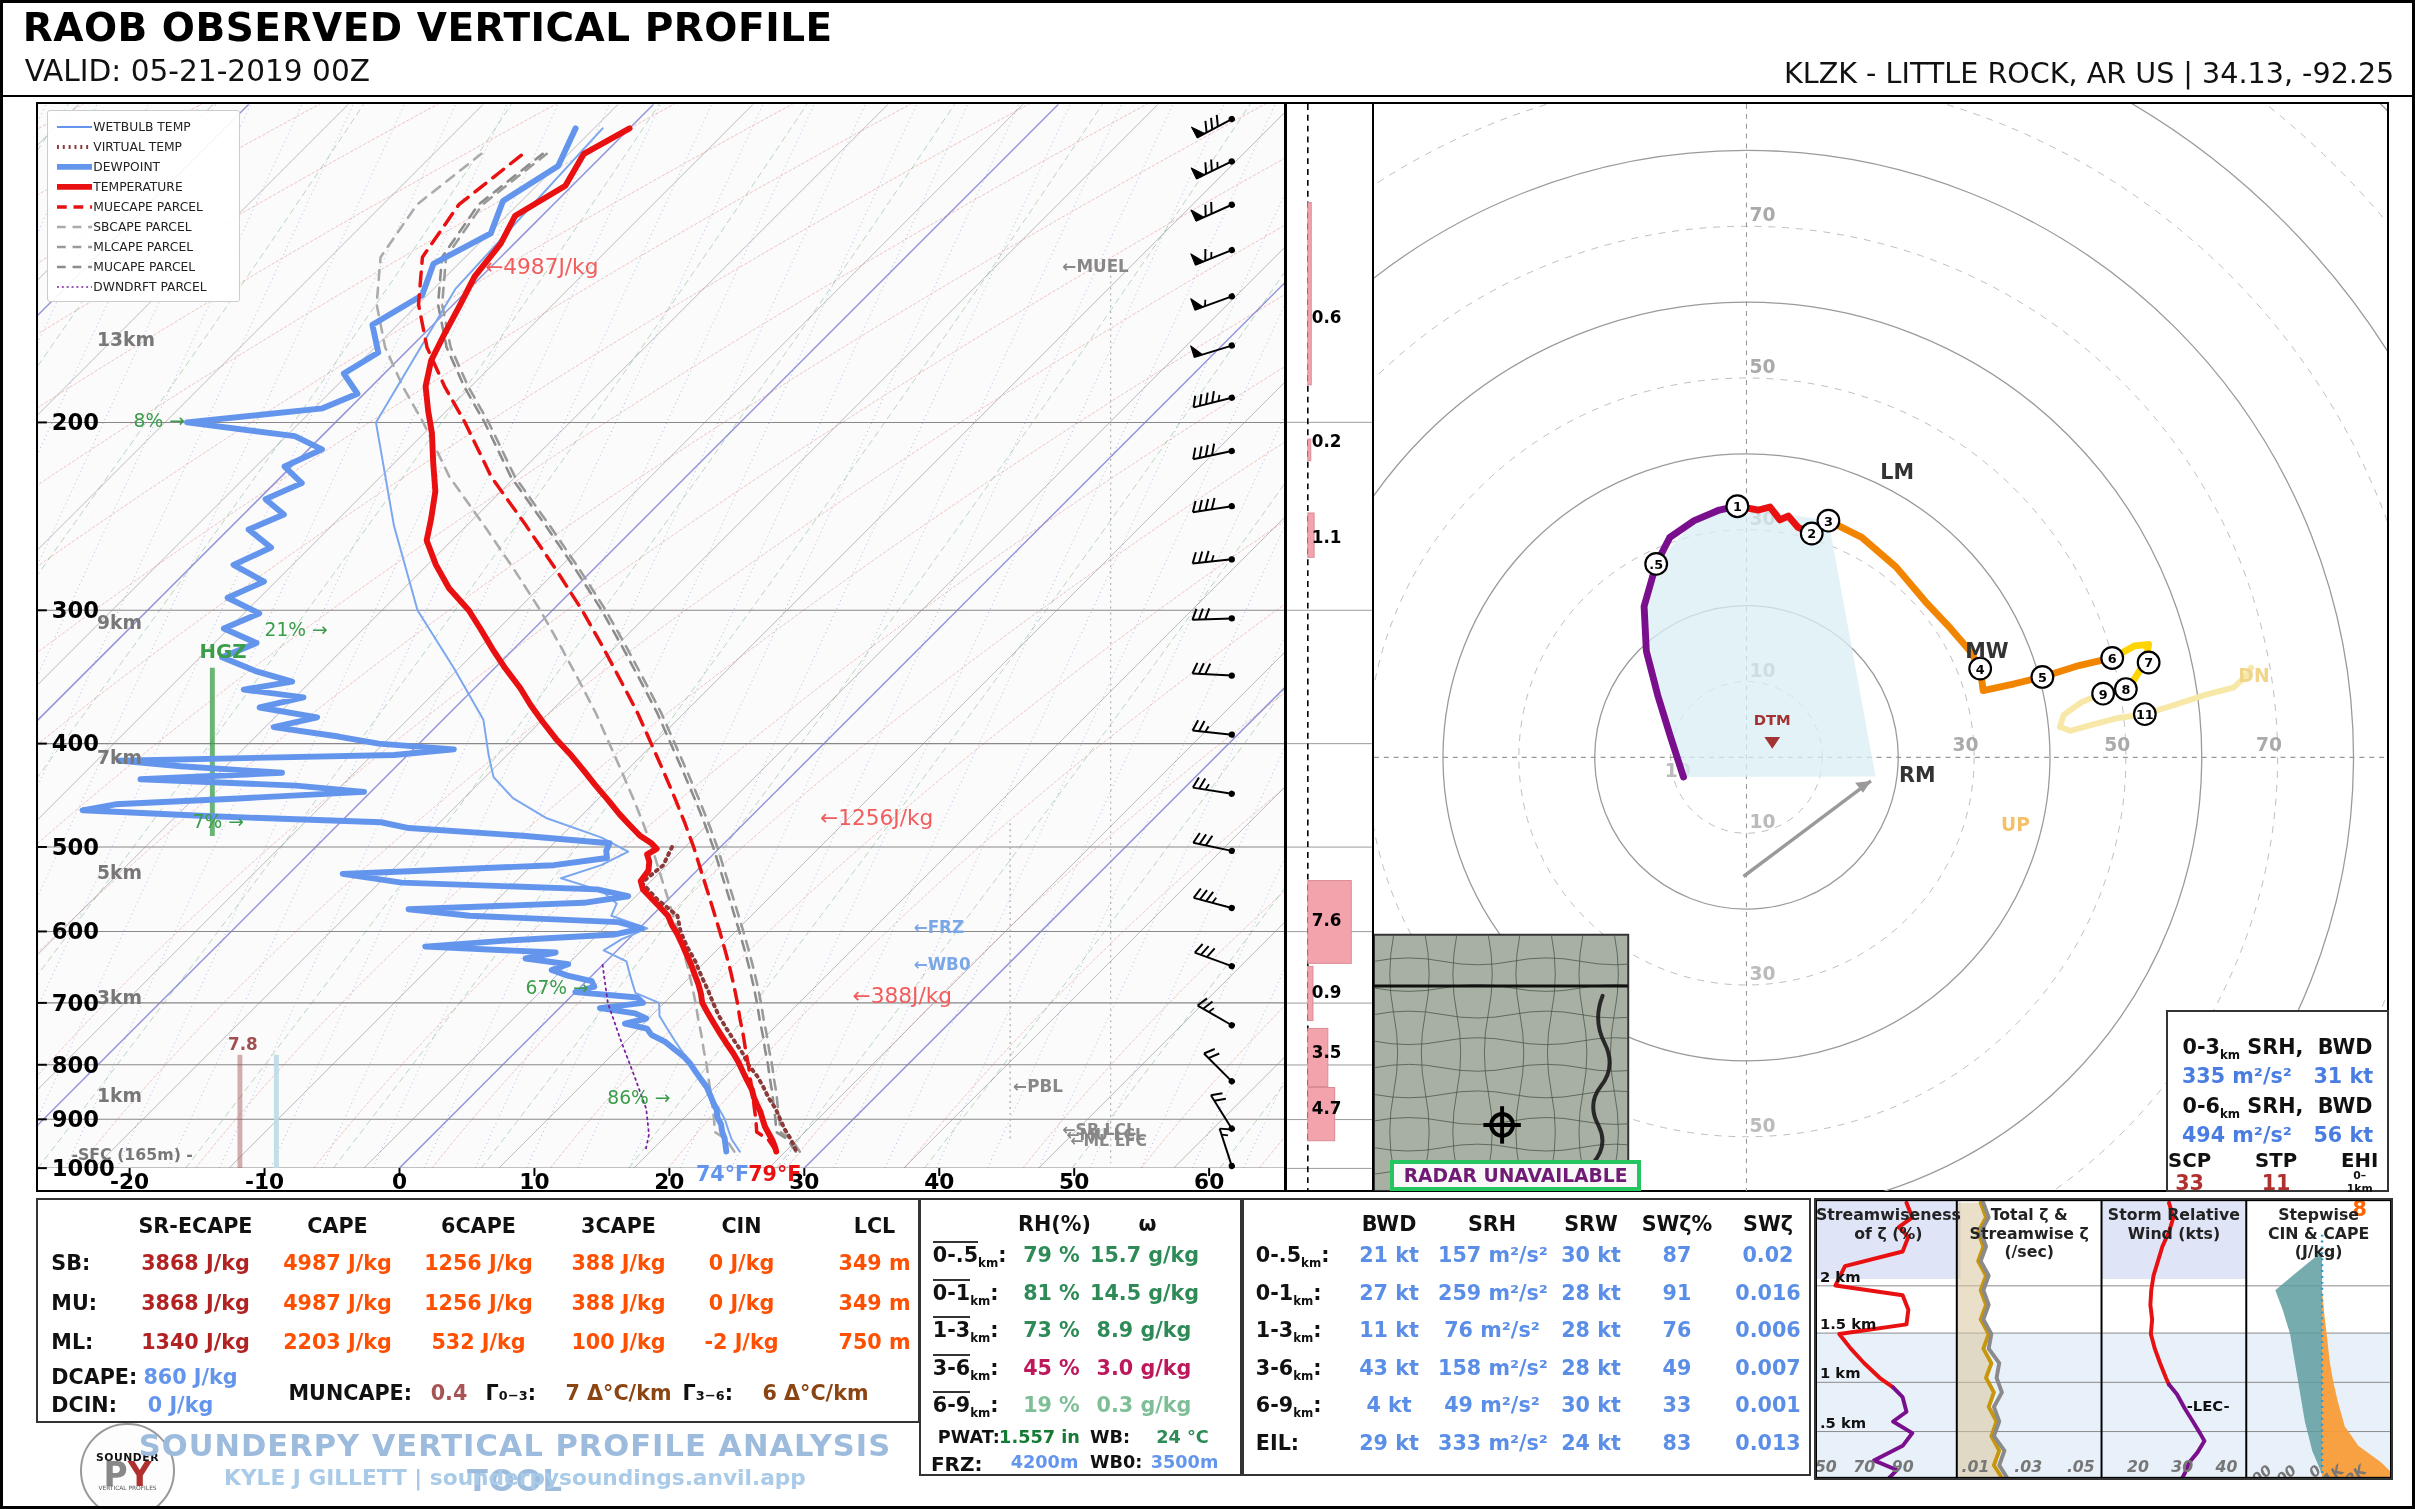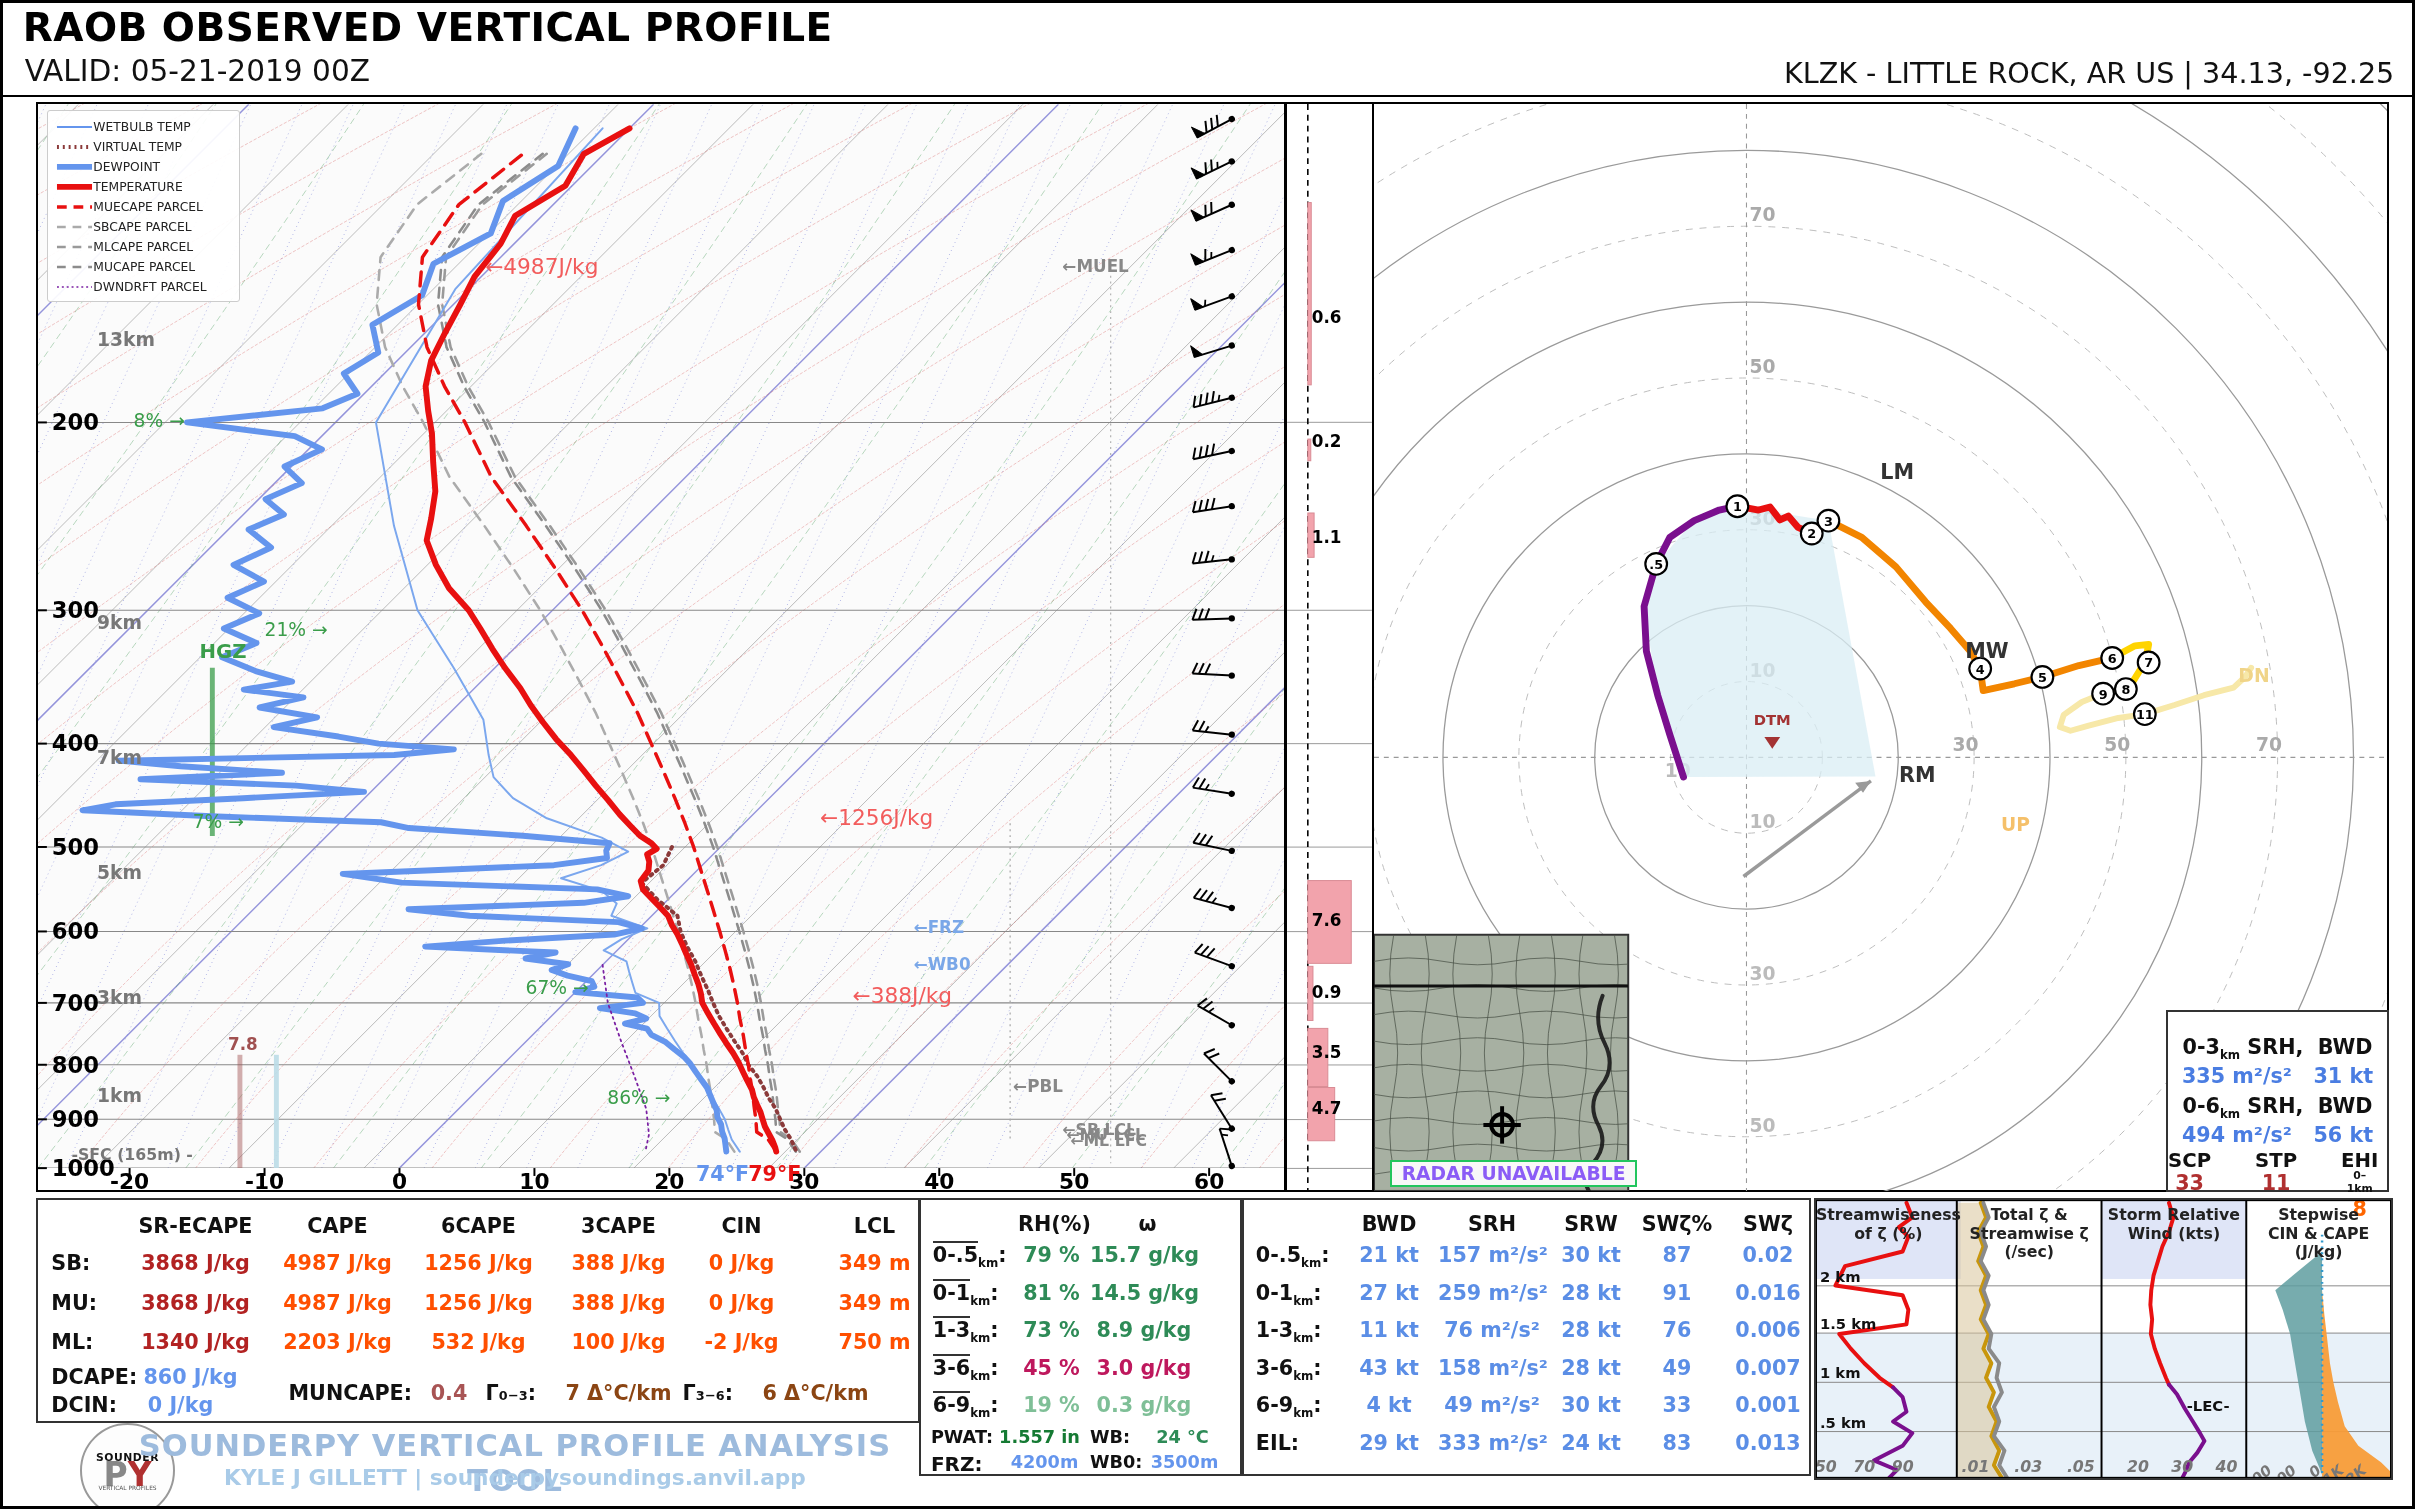--- a/index.html
+++ b/index.html
@@ -29,22 +29,22 @@
             text-align:center;padding-top:23px;}
   .statsbox .r1{font-size:20.7px;font-weight:bold;color:#111;}
   .statsbox .r2{font-size:20.7px;font-weight:bold;color:#4a7de2;margin:2px 0 5.9px 0;}
   .statsbox sub{font-size:11.8px;}
   .statsrow{display:flex;justify-content:space-around;margin-top:3.9px;gap:44px;}
   .statsrow .cell{width:25%;}
   .statsrow .h{font-size:19.7px;font-weight:bold;color:#111;line-height:15.8px;}
   .statsrow .sub{font-size:10.8px;font-weight:bold;color:#111;}
   .statsrow .v{font-size:20.7px;font-weight:bold;margin-top:2px;}
   .c-scp{color:#b03030;} .c-ehi{color:#ff6600;}
-  .radar-label{left:15.8px;top:1056px;background:#f8f8f8;border:2px solid #22c55e;padding:1px 9.9px;
-               font-size:18.7px;font-weight:bold;color:#8b5cf6;}
+  .radar-label{left:15.8px;top:1056px;background:#f8f8f8;border:4px solid #22c55e;padding:1px 9.9px;
+               font-size:18.7px;font-weight:bold;color:#701a75;}
   
   .box{border:2px solid #333;box-sizing:border-box;background:#fff;}
   #thermo-box{left:32.5px;top:1195px;width:884px;height:225px;}
   #rh-box{left:916px;top:1195px;width:323px;height:278px;}
   #kin-box{left:1239px;top:1195px;width:569px;height:278px;}
   #panels-box{left:1811px;top:1195px;width:575px;height:278px;border:2px solid #333;box-sizing:content-box;}
   .tc{position:absolute;text-align:center;font-weight:bold;white-space:nowrap;}
   .hdr{font-size:20.7px;color:#111;}
   .lbl{font-size:20.7px;color:#111;text-align:left;}
   .val{font-size:20.7px;}
@@ -701,21 +701,21 @@
       <div class="abs tc val g1" style="left:169px;top:81px;width:108px;">14.5 g/kg</div>
       <div class="abs tc lbl" style="left:11.8px;top:118px;width:89px;"><span class="ovl">1-3</span><sub class="km">km</sub>:</div>
       <div class="abs tc val g1" style="left:81px;top:118px;width:99px;">73 %</div>
       <div class="abs tc val g1" style="left:169px;top:118px;width:108px;">8.9 g/kg</div>
       <div class="abs tc lbl" style="left:11.8px;top:156px;width:89px;"><span class="ovl">3-6</span><sub class="km">km</sub>:</div>
       <div class="abs tc val g2" style="left:81px;top:156px;width:99px;">45 %</div>
       <div class="abs tc val g2" style="left:169px;top:156px;width:108px;">3.0 g/kg</div>
       <div class="abs tc lbl" style="left:11.8px;top:193px;width:89px;"><span class="ovl">6-9</span><sub class="km">km</sub>:</div>
       <div class="abs tc val g3" style="left:81px;top:193px;width:99px;">19 %</div>
       <div class="abs tc val g3" style="left:169px;top:193px;width:108px;">0.3 g/kg</div>
-      <div class="abs tc lbl" style="left:9.9px;top:227px;width:69px;font-size:17.7px;">PWAT:</div>
+      <div class="abs tc lbl" style="left:9.9px;top:227px;width:69px;font-size:17.7px;text-align:right;">PWAT:</div>
       <div class="abs tc val gd" style="left:74px;top:227px;width:89px;font-size:17.7px;">1.557 in</div>
       <div class="abs tc lbl" style="left:169px;top:227px;width:49px;font-size:17.7px;">WB:</div>
       <div class="abs tc val g1" style="left:227px;top:227px;width:69px;font-size:17.7px;">24 °C</div>
       <div class="abs tc lbl" style="left:9.9px;top:252px;width:59px;font-size:20px;">FRZ:</div>
       <div class="abs tc val c-cb" style="left:84px;top:252px;width:79px;font-size:17.7px;">4200m</div>
       <div class="abs tc lbl" style="left:169px;top:252px;width:59px;font-size:17.7px;">WB0:</div>
       <div class="abs tc val c-cb" style="left:229px;top:252px;width:69px;font-size:17.7px;">3500m</div>
     </div>
 
   <div class="abs box" id="kin-box">

